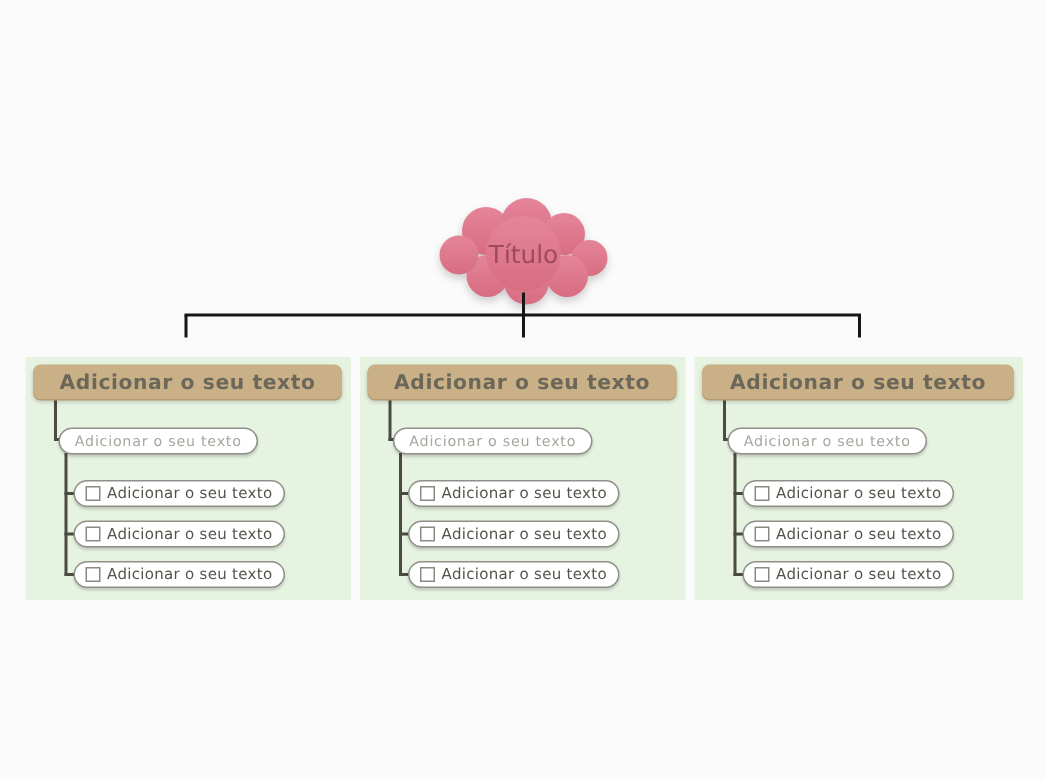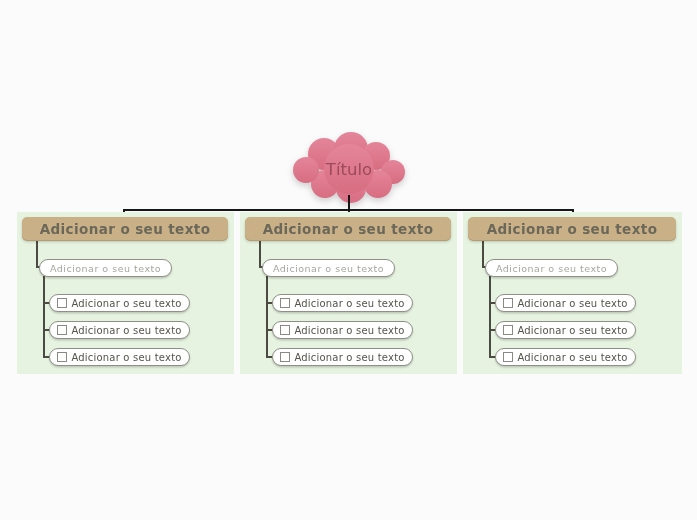--- a/index.html
+++ b/index.html
@@ -24,21 +24,21 @@
 
   
   .conn{position:absolute;background:#161616;}
   #conn-root-v{left:348px;top:195px;width:2px;height:15px;}
   #conn-h     {left:123px;top:209px;width:451px;height:2px;}
   #conn-d0    {left:123px;top:210px;width:2px;height:15px;}
   #conn-d1    {left:348px;top:210px;width:2px;height:15px;}
   #conn-d2    {left:572px;top:210px;width:2px;height:15px;}
 
   
-  .panel{position:absolute;top:212px;height:162px;background:#e6f3e0;}
+  .panel{position:absolute;top:238px;height:162px;background:#e6f3e0;}
   #panel-0{left:17px;width:217px;}
   #panel-1{left:240px;width:217px;}
   #panel-2{left:463px;width:219px;}
 
   
   .header-node{
     position:absolute;left:5px;right:6px;top:5px;height:23px;
     background:#cab086;border-radius:5px;
     display:flex;align-items:center;justify-content:center;
     font-size:13.5px;font-weight:600;letter-spacing:.4px;color:#6b685a;

